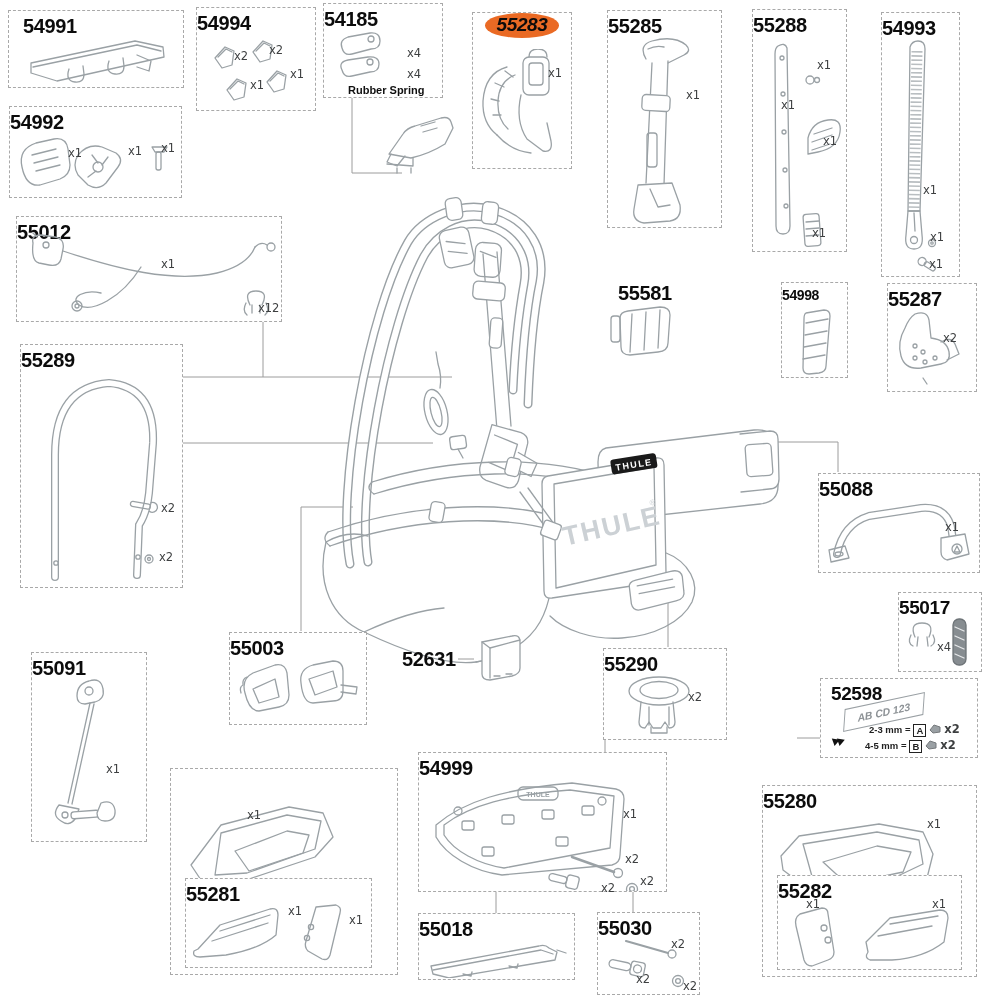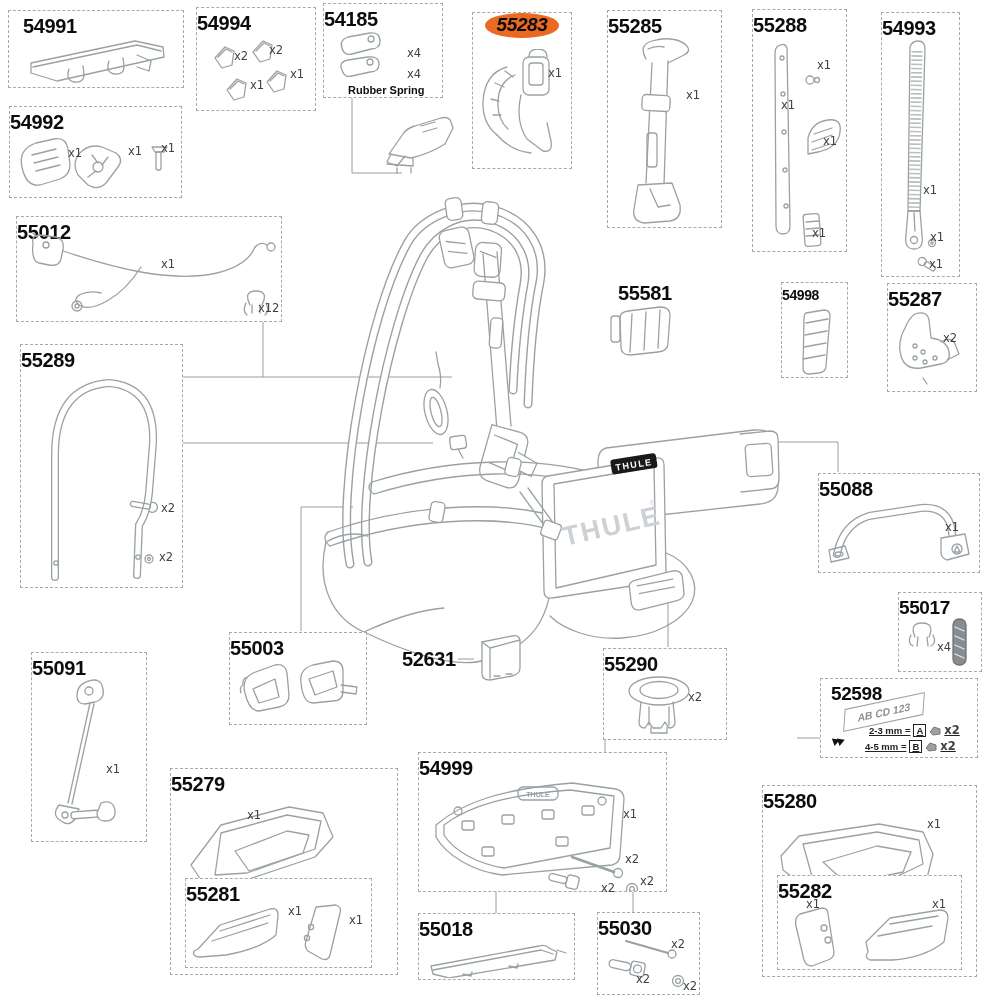--- a/index.html
+++ b/index.html
@@ -15,21 +15,21 @@
   .note{position:absolute;font-weight:700;font-size:11px;color:#101010;}
   .sk{position:absolute;}
   .st{stroke:#9aa1a5;fill:none;stroke-width:1.3;stroke-linejoin:round;stroke-linecap:round;}
   .stf{stroke:#9aa1a5;fill:#ffffff;stroke-width:1.3;stroke-linejoin:round;stroke-linecap:round;}
   .tube-o{stroke:#9aa1a5;stroke-width:9;fill:none;stroke-linecap:round;}
   .tube-i{stroke:#ffffff;stroke-width:6.2;fill:none;stroke-linecap:round;}
   .conn{stroke:#9c9c9c;stroke-width:1;fill:none;}
   .plate-slant{position:absolute;border:1.5px solid #9aa0a4;color:#8d9296;font-weight:700;
       font-size:10.5px;text-align:center;line-height:20px;transform:rotate(-12deg) skewX(-16deg);
       background:#fff;}
-  .mmrow{position:absolute;display:flex;align-items:center;gap:3px;font-size:9.5px;font-weight:700;color:#222;text-decoration:underline;}
+  .mmrow{position:absolute;display:flex;align-items:flex-start;gap:3px;font-size:9.5px;font-weight:700;color:#222;}
   .letterbox{display:inline-block;border:1.2px solid #222;padding:0 2px;font-size:9.5px;font-weight:700;line-height:11px;}
   .tri{width:0;height:0;border-top:4px solid transparent;border-bottom:4px solid transparent;
        border-left:7px solid #111;display:inline-block;}
 </style>
 </head>
 <body>
 
 <div class="canvas">
 
   <svg class="overlay" width="1000" height="1000">
@@ -504,21 +504,20 @@
           <ellipse cx="48" cy="17" rx="19" ry="8.5"></ellipse>
         <path d="M30,29 l-2,20 q0,6 6,6 l4,-6 l4,6 l8,0 l4,-6 l4,6 q6,0 6,-6 l-2,-20"></path>
         <path d="M38,34 l0,18 M58,34 l0,18"></path>
         <path d="M40,54 l0,6 l16,0 l0,-6"></path>
       </g>
     </svg>
     <span class="qty" style="left:84px;top:43px">x2</span>
   </div>
 
   <div class="box" style="left:170px;top:768px;width:228px;height:207px">
-    <span class="pn">55279</span>
     <svg class="sk" style="left:6px;top:26px" width="215" height="100">
       <g class="st">
         <path d="M14,70 L44,30 L112,12 L146,18 L156,42 L138,62 L66,86 L26,88 Z"></path>
         <path d="M44,38 L110,20 L144,26 L138,54 L70,78 L38,80 Z"></path>
         <path d="M58,56 l52,-20 l22,4 l-6,18 l-54,18z"></path>
       </g>
     </svg>
     <span class="qty" style="left:76px;top:41px">x1</span>
   </div>
 

